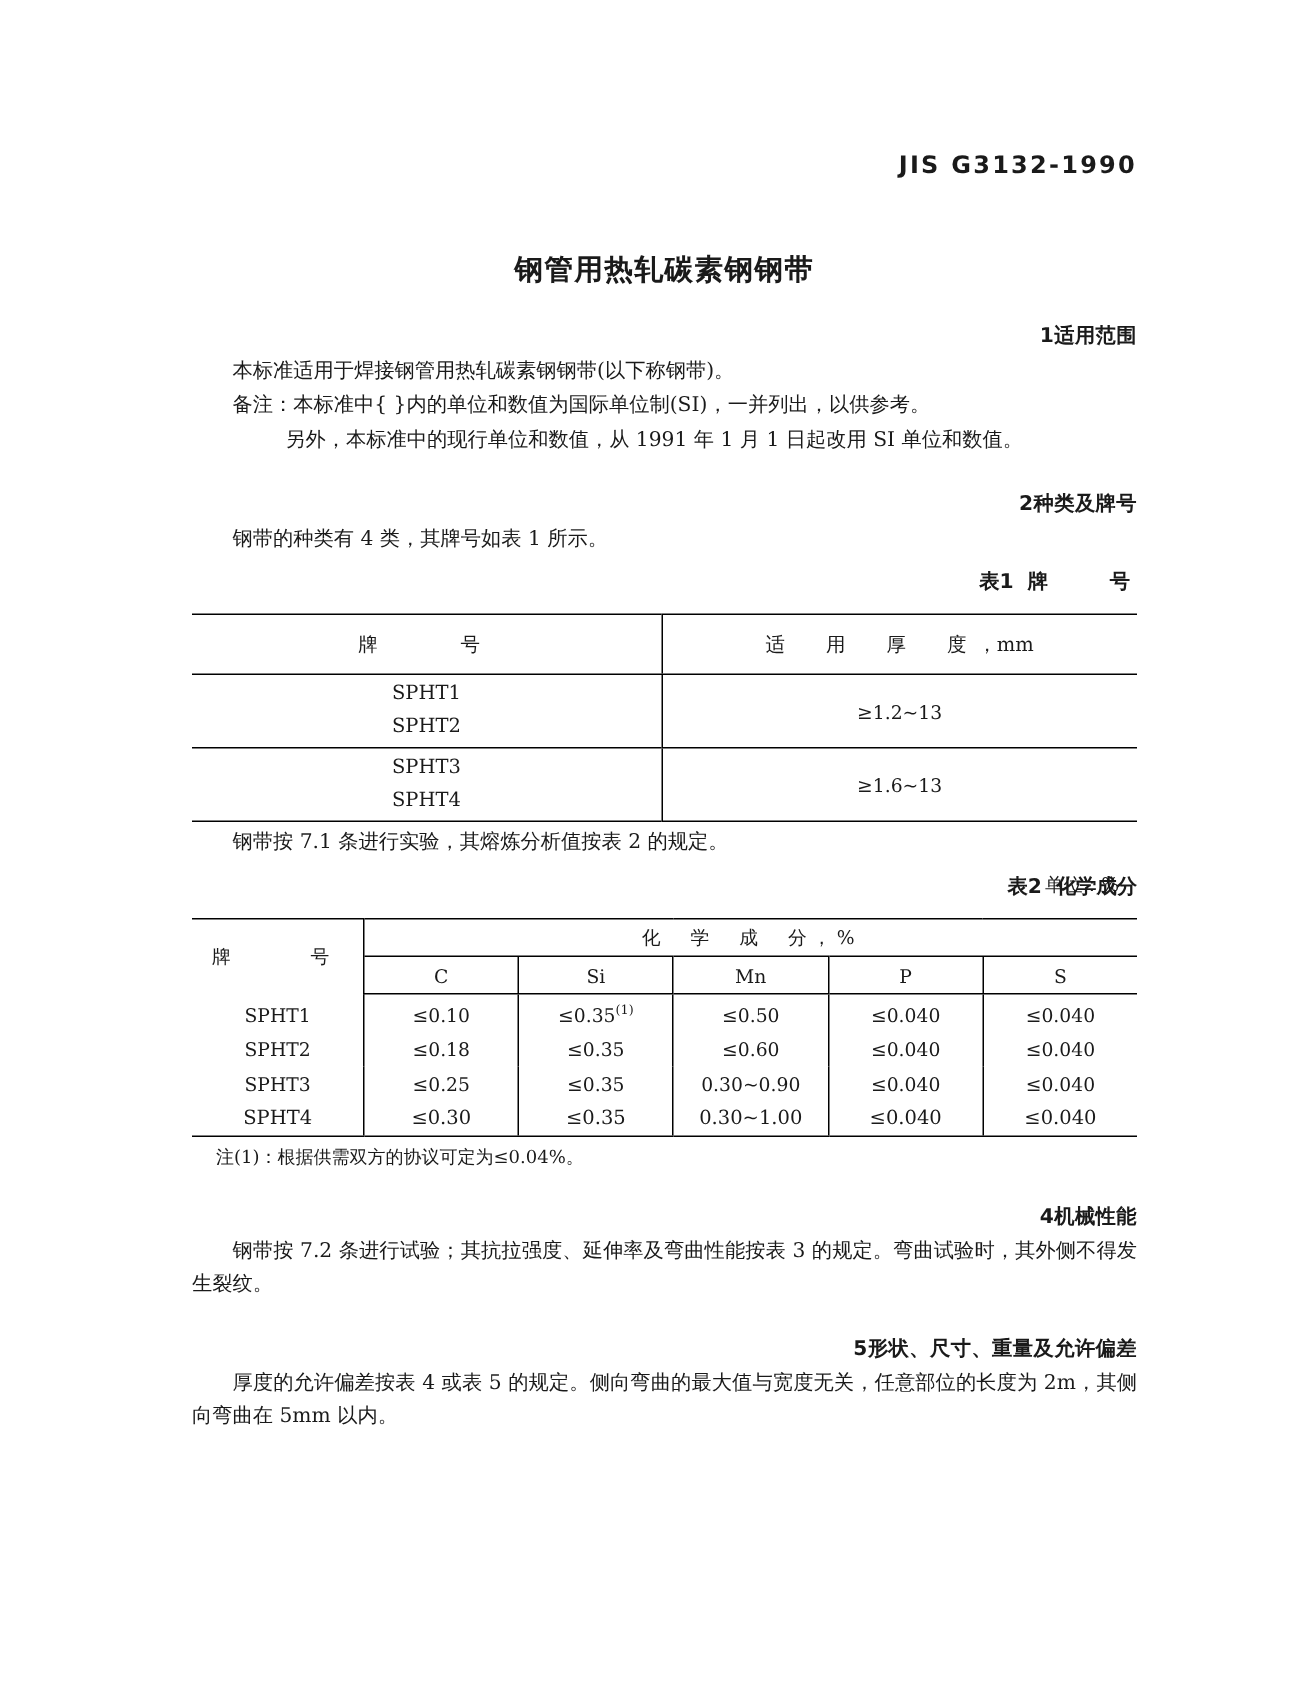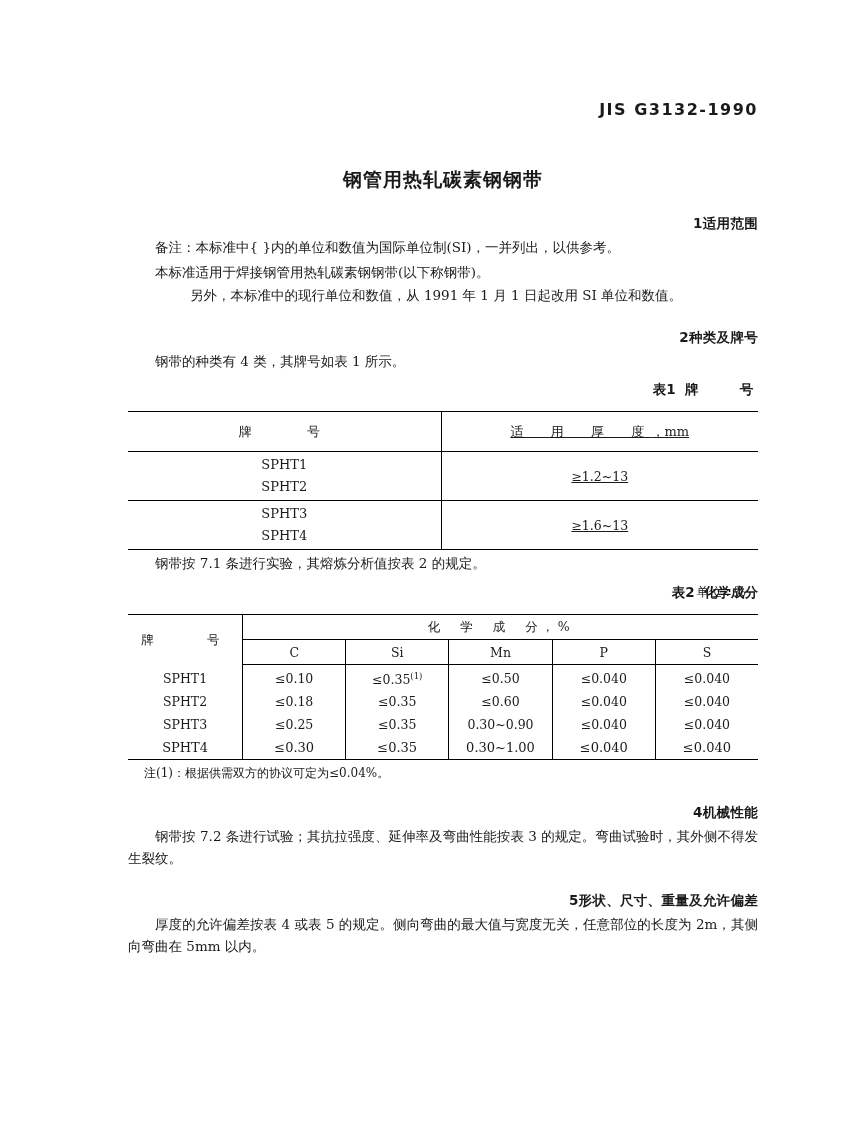--- a/index.html
+++ b/index.html
@@ -120,21 +120,20 @@
     border-top: 1.6px solid #000;
     border-bottom: 1.6px solid #000;
   }
   table.t1 .hdr td {
     border-bottom: 1.2px solid #000;
     height: 39px;
     font-size: 13px;
   }
   table.t1 .vsep {
     border-left: 1.2px solid #000;
-    text-decoration: underline;
   }
   table.t1 .grp {
     height: 49px;
   }
   table.t1 .grp-div td {
     border-top: 1.2px solid #000;
   }
   table.t1 .brand-stack {
     line-height: 1.72;
     font-size: 13px;
@@ -186,22 +185,22 @@
 <div class="page">
  <div class="content">
 
   <div class="doc-header">JIS G3132-1990</div>
 
   <div class="doc-title">钢管用热轧碳素钢钢带</div>
 
   <div class="section-head">
     <span class="num">1</span><span>适用范围</span>
   </div>
+  <p class="para">本标准适用于焊接钢管用热轧碳素钢钢带(以下称钢带)。</p>
   <p class="para indent1 tight">备注：本标准中{ }内的单位和数值为国际单位制(SI)，一并列出，以供参考。</p>
-  <p class="para">本标准适用于焊接钢管用热轧碳素钢钢带(以下称钢带)。</p>
   <p class="para indent2 tight">另外，本标准中的现行单位和数值，从 1991 年 1 月 1 日起改用 SI 单位和数值。</p>
 
   <div class="section-head">
     <span class="num">2</span><span>种类及牌号</span>
   </div>
   <p class="para">钢带的种类有 4 类，其牌号如表 1 所示。</p>
 
   <div class="tbl-caption">
     <span>表1</span><span>&nbsp;&nbsp;</span><span class="spaced">牌　　号</span>
   </div>

